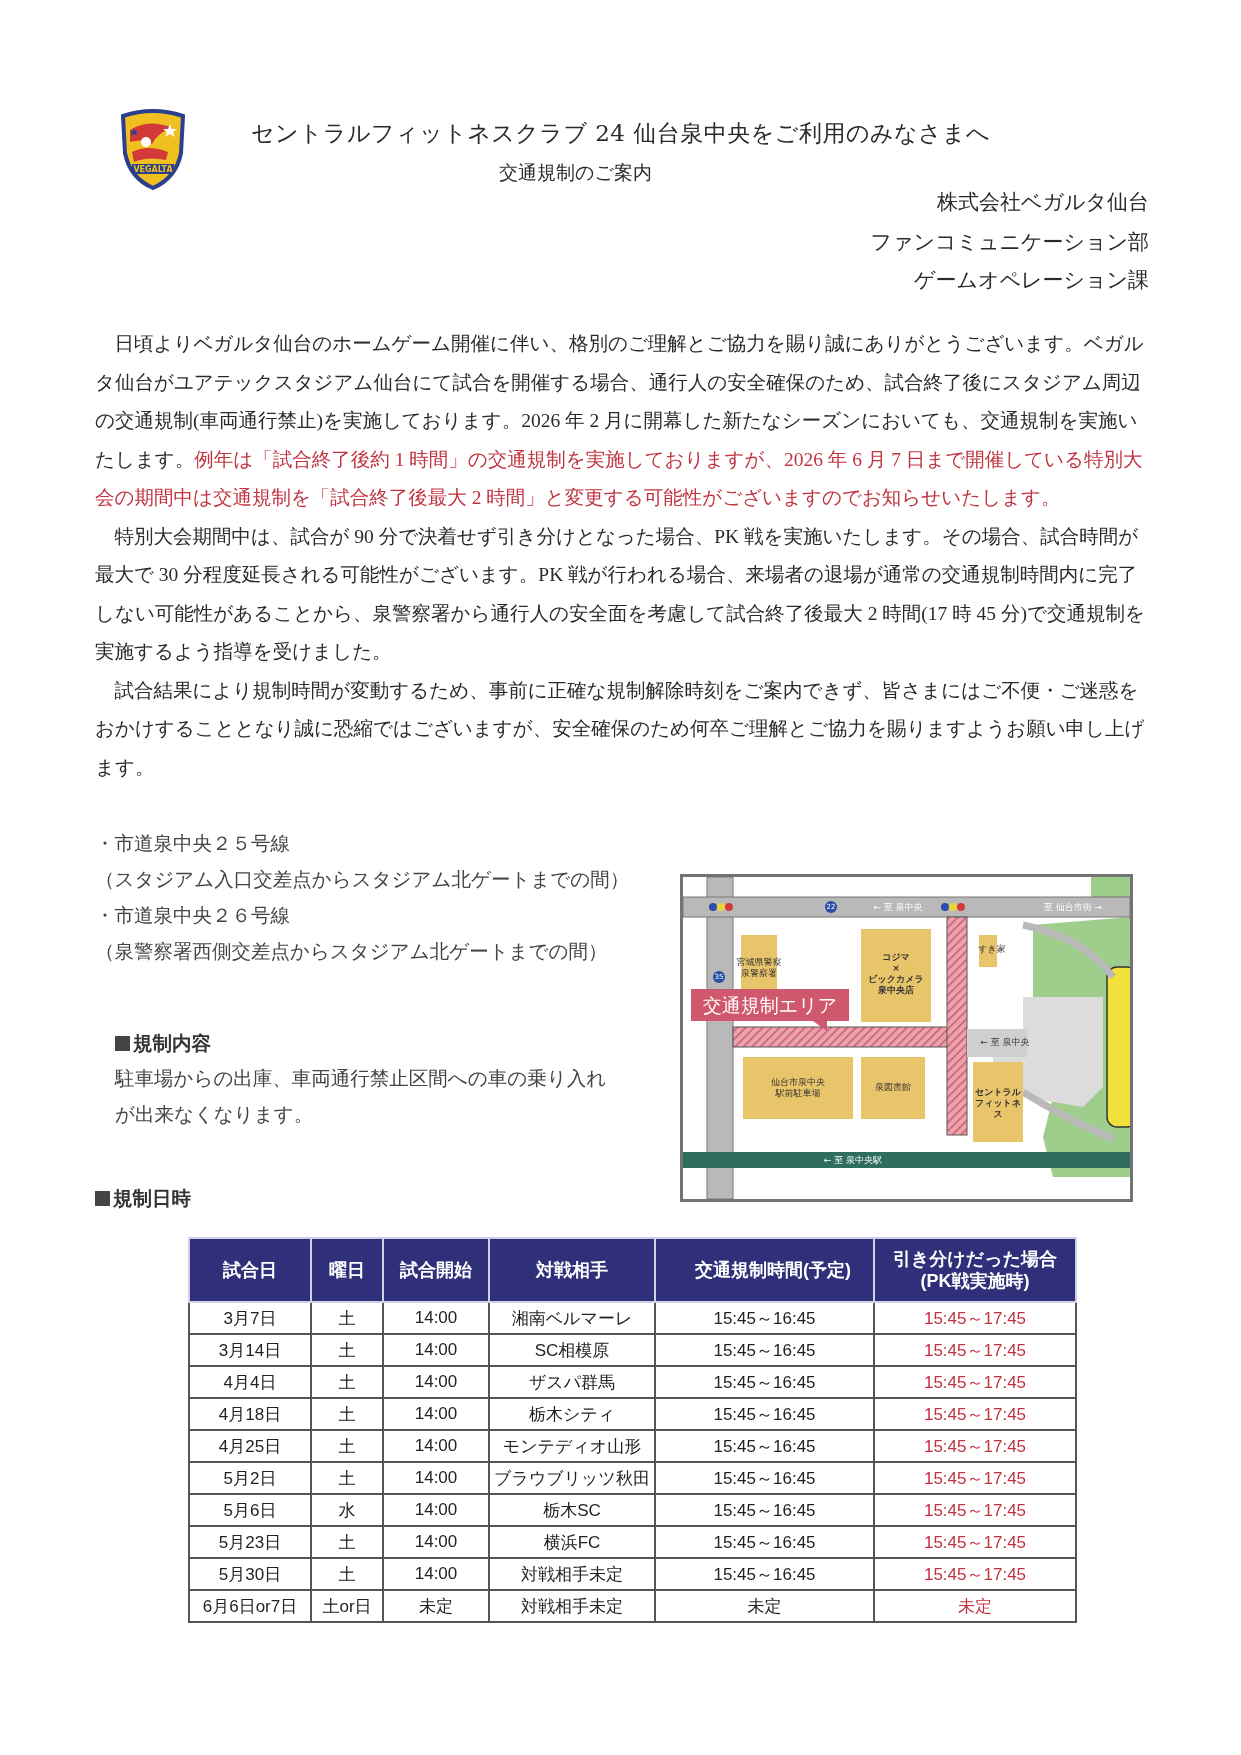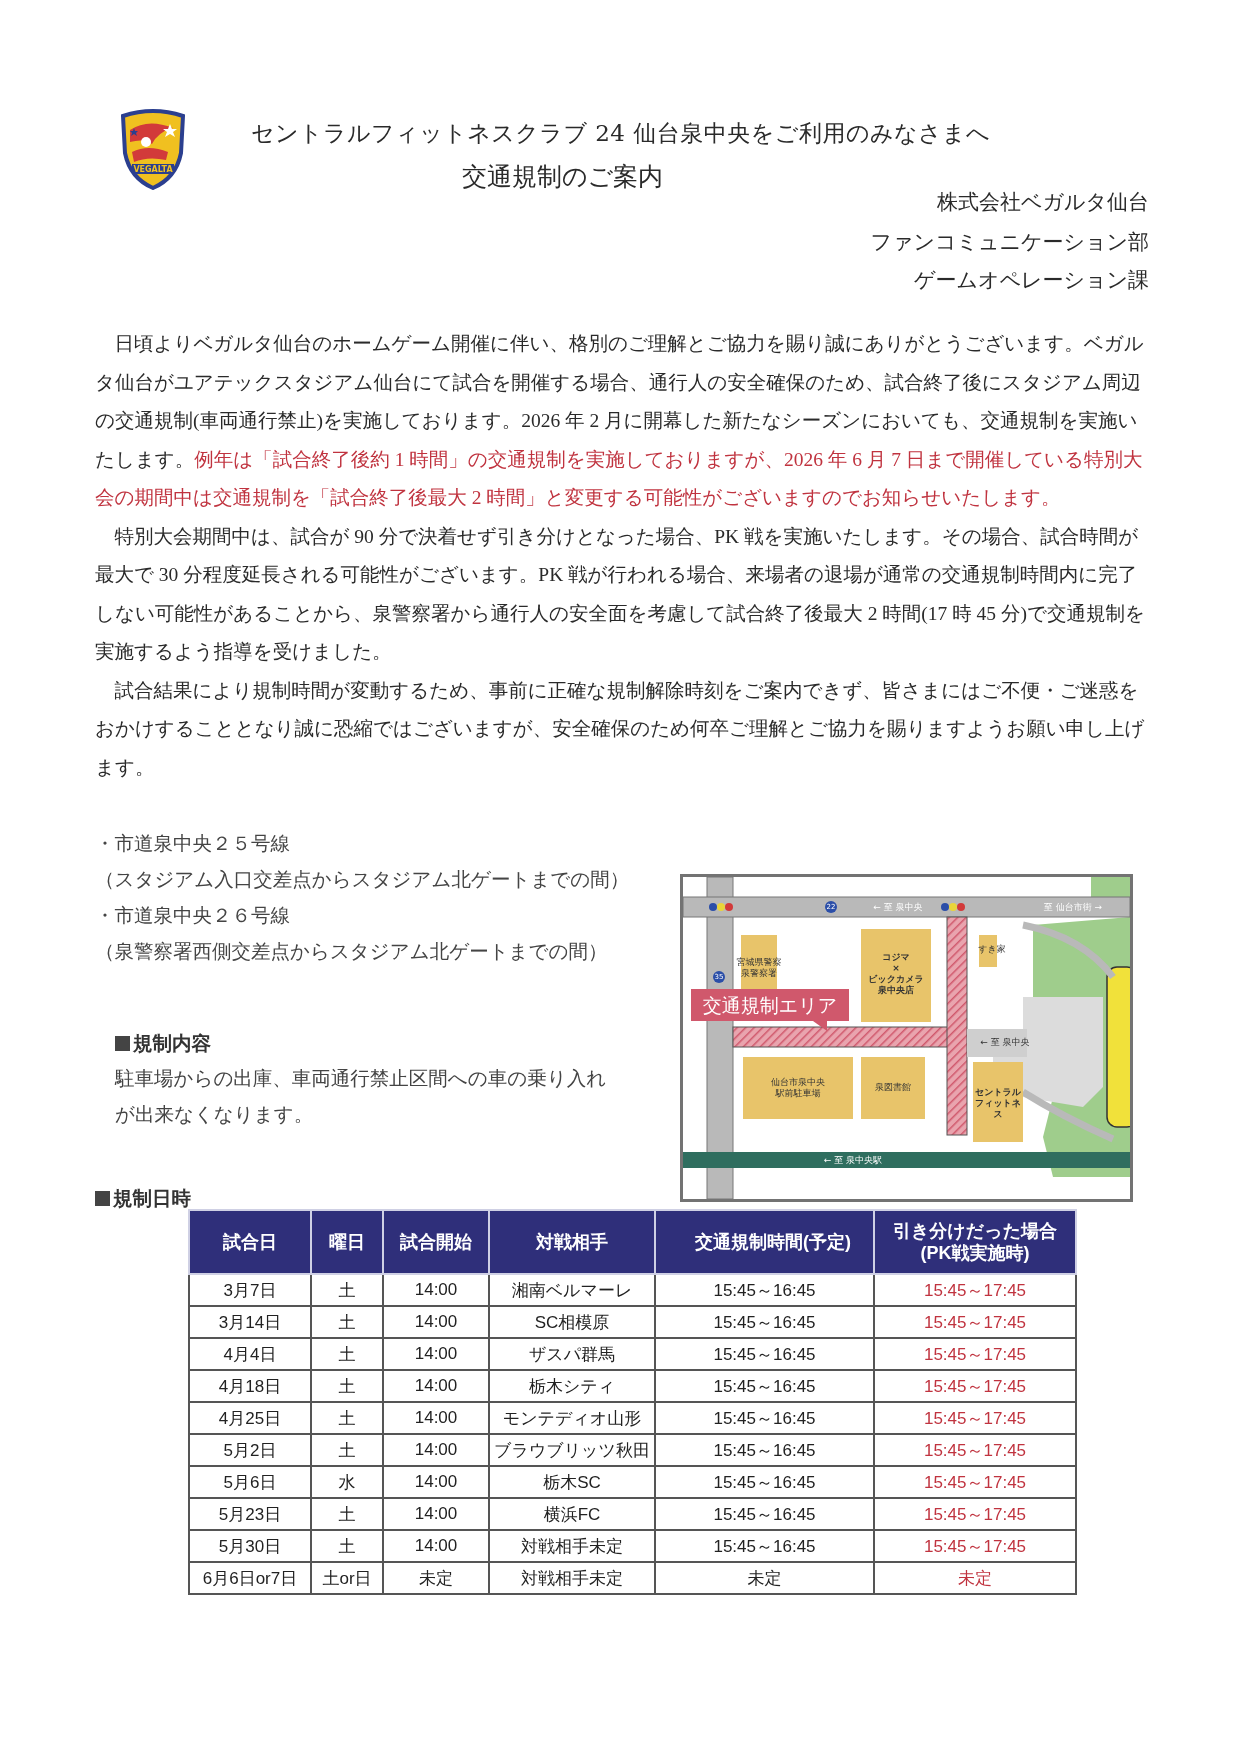--- a/index.html
+++ b/index.html
@@ -1,31 +1,31 @@
 <!DOCTYPE html>
 <html><head>
 <meta charset="utf-8">
 <style>
   html, body { margin:0; padding:0; background:#ffffff; }
   body { width:1241px; height:1755px; position:relative; overflow:hidden;
          font-family:"DejaVu Serif","Liberation Serif",serif; color:#2a2a2a; }
   .abs { position:absolute; }
   .logo { left:118px; top:108px; width:70px; height:82px; }
   .title1 { left:0; width:1241px; top:118px; text-align:center; font-size:23px; letter-spacing:0.5px; }
-  .title2 { left:0; width:1125px; top:160px; text-align:center; font-size:25px; }
+  .title2 { left:13px; width:1125px; top:160px; text-align:center; font-size:19px; }
   .org { right:92px; text-align:right; font-size:21px; }
   .org1 { top:188px; } .org2 { top:228px; } .org3 { top:266px; }
   .body { left:95px; width:1052px; font-size:19.5px; line-height:38.5px; top:325px; }
   .para { margin:0; text-indent:1em;font-family:Liberation Serif, serif; }
   .red { color:#c0333f; }
   .sec { left:95px; font-family:"DejaVu Sans","Liberation Sans",sans-serif; font-size:19.5px; }
   .sec-h { font-weight:bold; color:#333; }
   .sec-line { color:#444; line-height:36px; }
   .map { left:662px; top:874px; width:447px; height:322px; border:3px solid #737373; background:#fff; overflow:hidden;margin-left:18px; }
-  .tbl-wrap { left:188px; top:1209px; }
+  .tbl-wrap { left:188px; top:1237px; }
   table { border-collapse:collapse; font-family:"Liberation Sans","DejaVu Sans",sans-serif; }
   th { background:#2f2f7a; color:#fff; font-size:18px; font-weight:bold; height:62px; border:2px solid #cfd0e4; padding:0 6px; line-height:22px; }
   td { border:2px solid #555; height:30px; font-size:17px; text-align:center; color:#222; padding:0 0; }
   td.pk { color:#c0333f; }
   .sq { display:inline-block; width:15px; height:15px; background:#444; margin-right:3px; vertical-align:-1px; }
   .map-text { font-family:"DejaVu Sans","Liberation Sans",sans-serif; font-size:9px; color:#333; text-align:center; position:absolute; line-height:11px; }
 </style>
 </head>
 <body>
 

